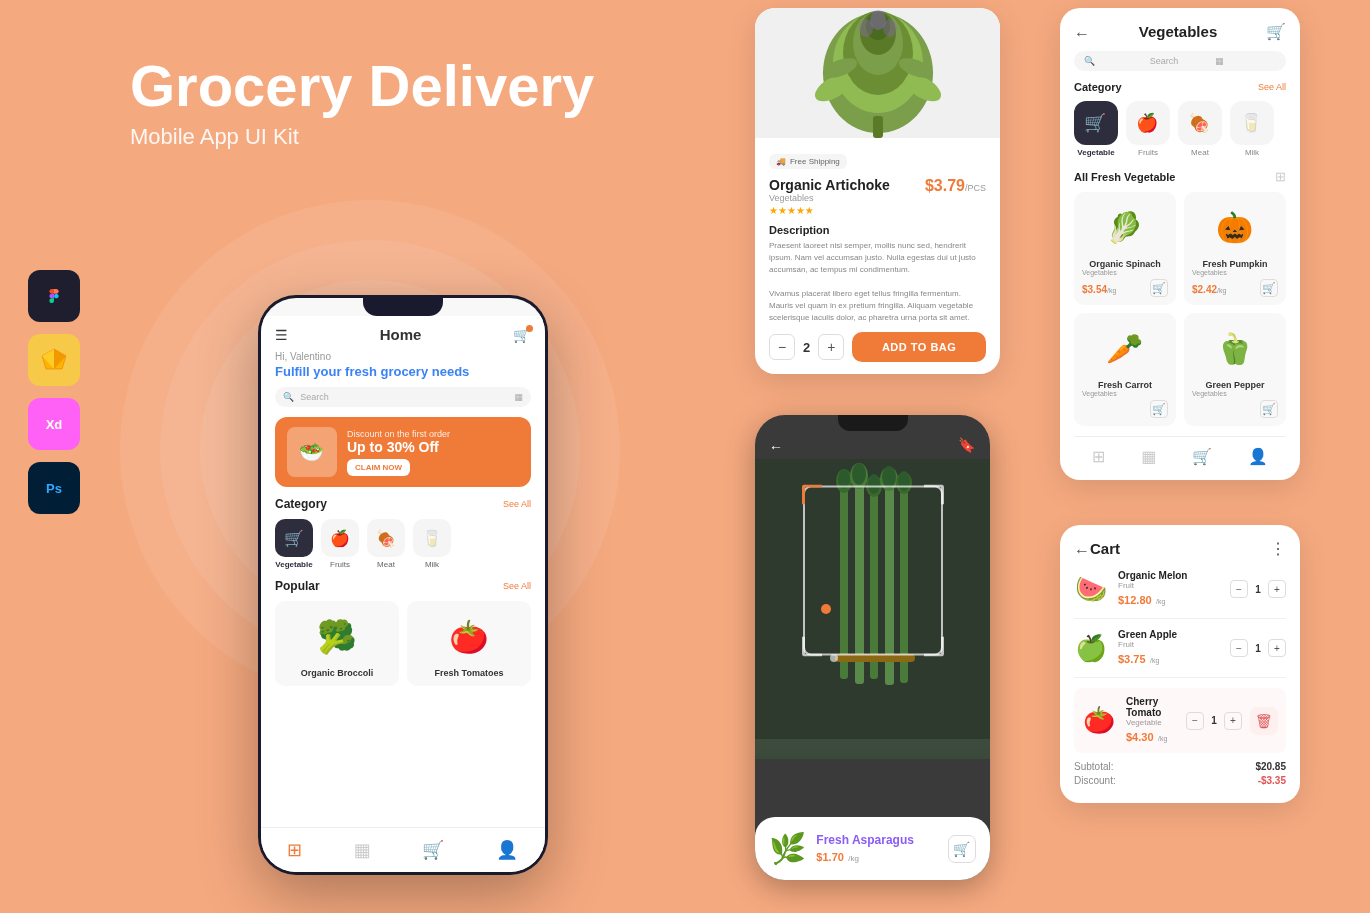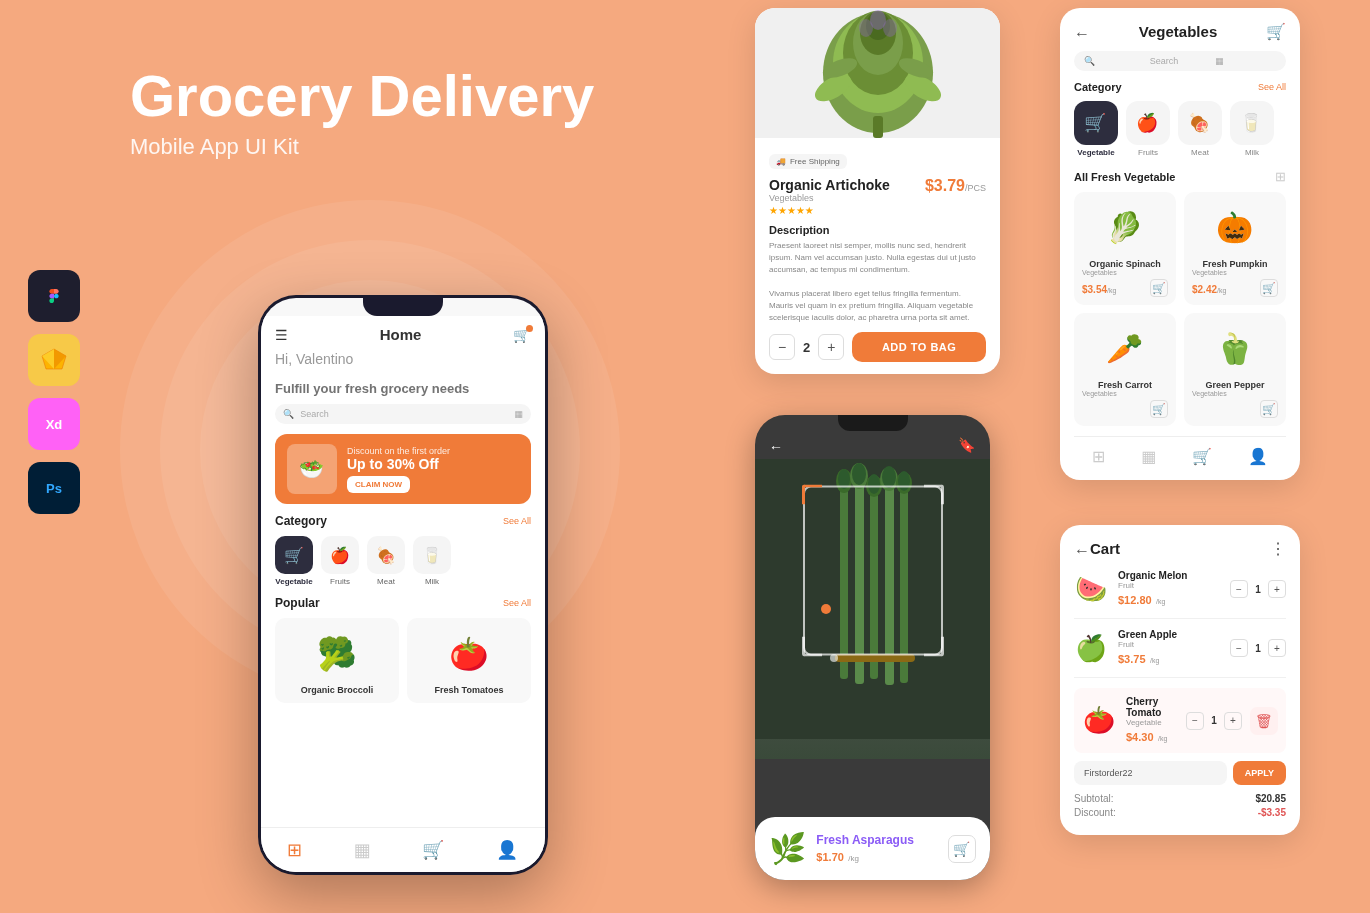--- a/index.html
+++ b/index.html
@@ -67,21 +67,21 @@
     }
     .tool-figma { background: #1e1e2e; }
     .tool-sketch { background: #f7c948; }
     .tool-xd { background: #ff61f6; }
     .tool-ps { background: #001e36; }
 
     
     .title-section {
       position: absolute;
       left: 130px;
-      top: 64px;
+      top: 54px;
       z-index: 10;
     }
     .title-section h1 {
       font-size: 58px;
       font-weight: 800;
       color: white;
       line-height: 1.1;
     }
     .title-section p {
       font-size: 22px;
@@ -132,22 +132,22 @@
       display: flex;
       justify-content: space-between;
       align-items: center;
       margin-bottom: 8px;
     }
     .hamburger { font-size: 14px; color: #333; }
     .phone-title-text { font-size: 15px; font-weight: 600; color: #333; }
     .cart-icon-ph { font-size: 14px; color: #f07b39; position: relative; }
     .cart-dot { width: 7px; height: 7px; background: #f07b39; border-radius: 50%; position: absolute; top: -2px; right: -2px; }
 
-    .greeting { font-size: 14px; color: #999; margin-bottom: 14px; }
-    .greeting-big { font-size: 13px; font-weight: 700; color: #737373; margin-bottom: 8px; }
+    .greeting { font-size: 10px; color: #999; margin-bottom: 2px; }
+    .greeting-big { font-size: 13px; font-weight: 700; color: #3b82f6; margin-bottom: 8px; }
 
     .search-bar-ph {
       display: flex;
       align-items: center;
       background: #f5f5f5;
       border-radius: 10px;
       padding: 5px 8px;
       margin-bottom: 10px;
       gap: 6px;
     }
@@ -942,24 +942,20 @@
       </div>
     </div>
     <div class="cart-qty-ctrl">
       <div class="cart-qty-btn">−</div>
       <span class="cart-qty-num">1</span>
       <div class="cart-qty-btn">+</div>
     </div>
     <div class="cart-delete-btn">🗑</div>
   </div>
 
-  <div class="coupon-row">
-    <input class="coupon-input" type="text" value="Firstorder22" style="">
-    <div class="apply-btn">APPLY</div>
-  </div>
 
   <div class="cart-totals">
     <div class="cart-total-row">
       <span class="cart-total-label">Subtotal:</span>
       <span class="cart-total-value">$20.85</span>
     </div>
     <div class="cart-total-row">
       <span class="cart-total-label">Discount:</span>
       <span class="cart-total-value discount">-$3.35</span>
     </div>

